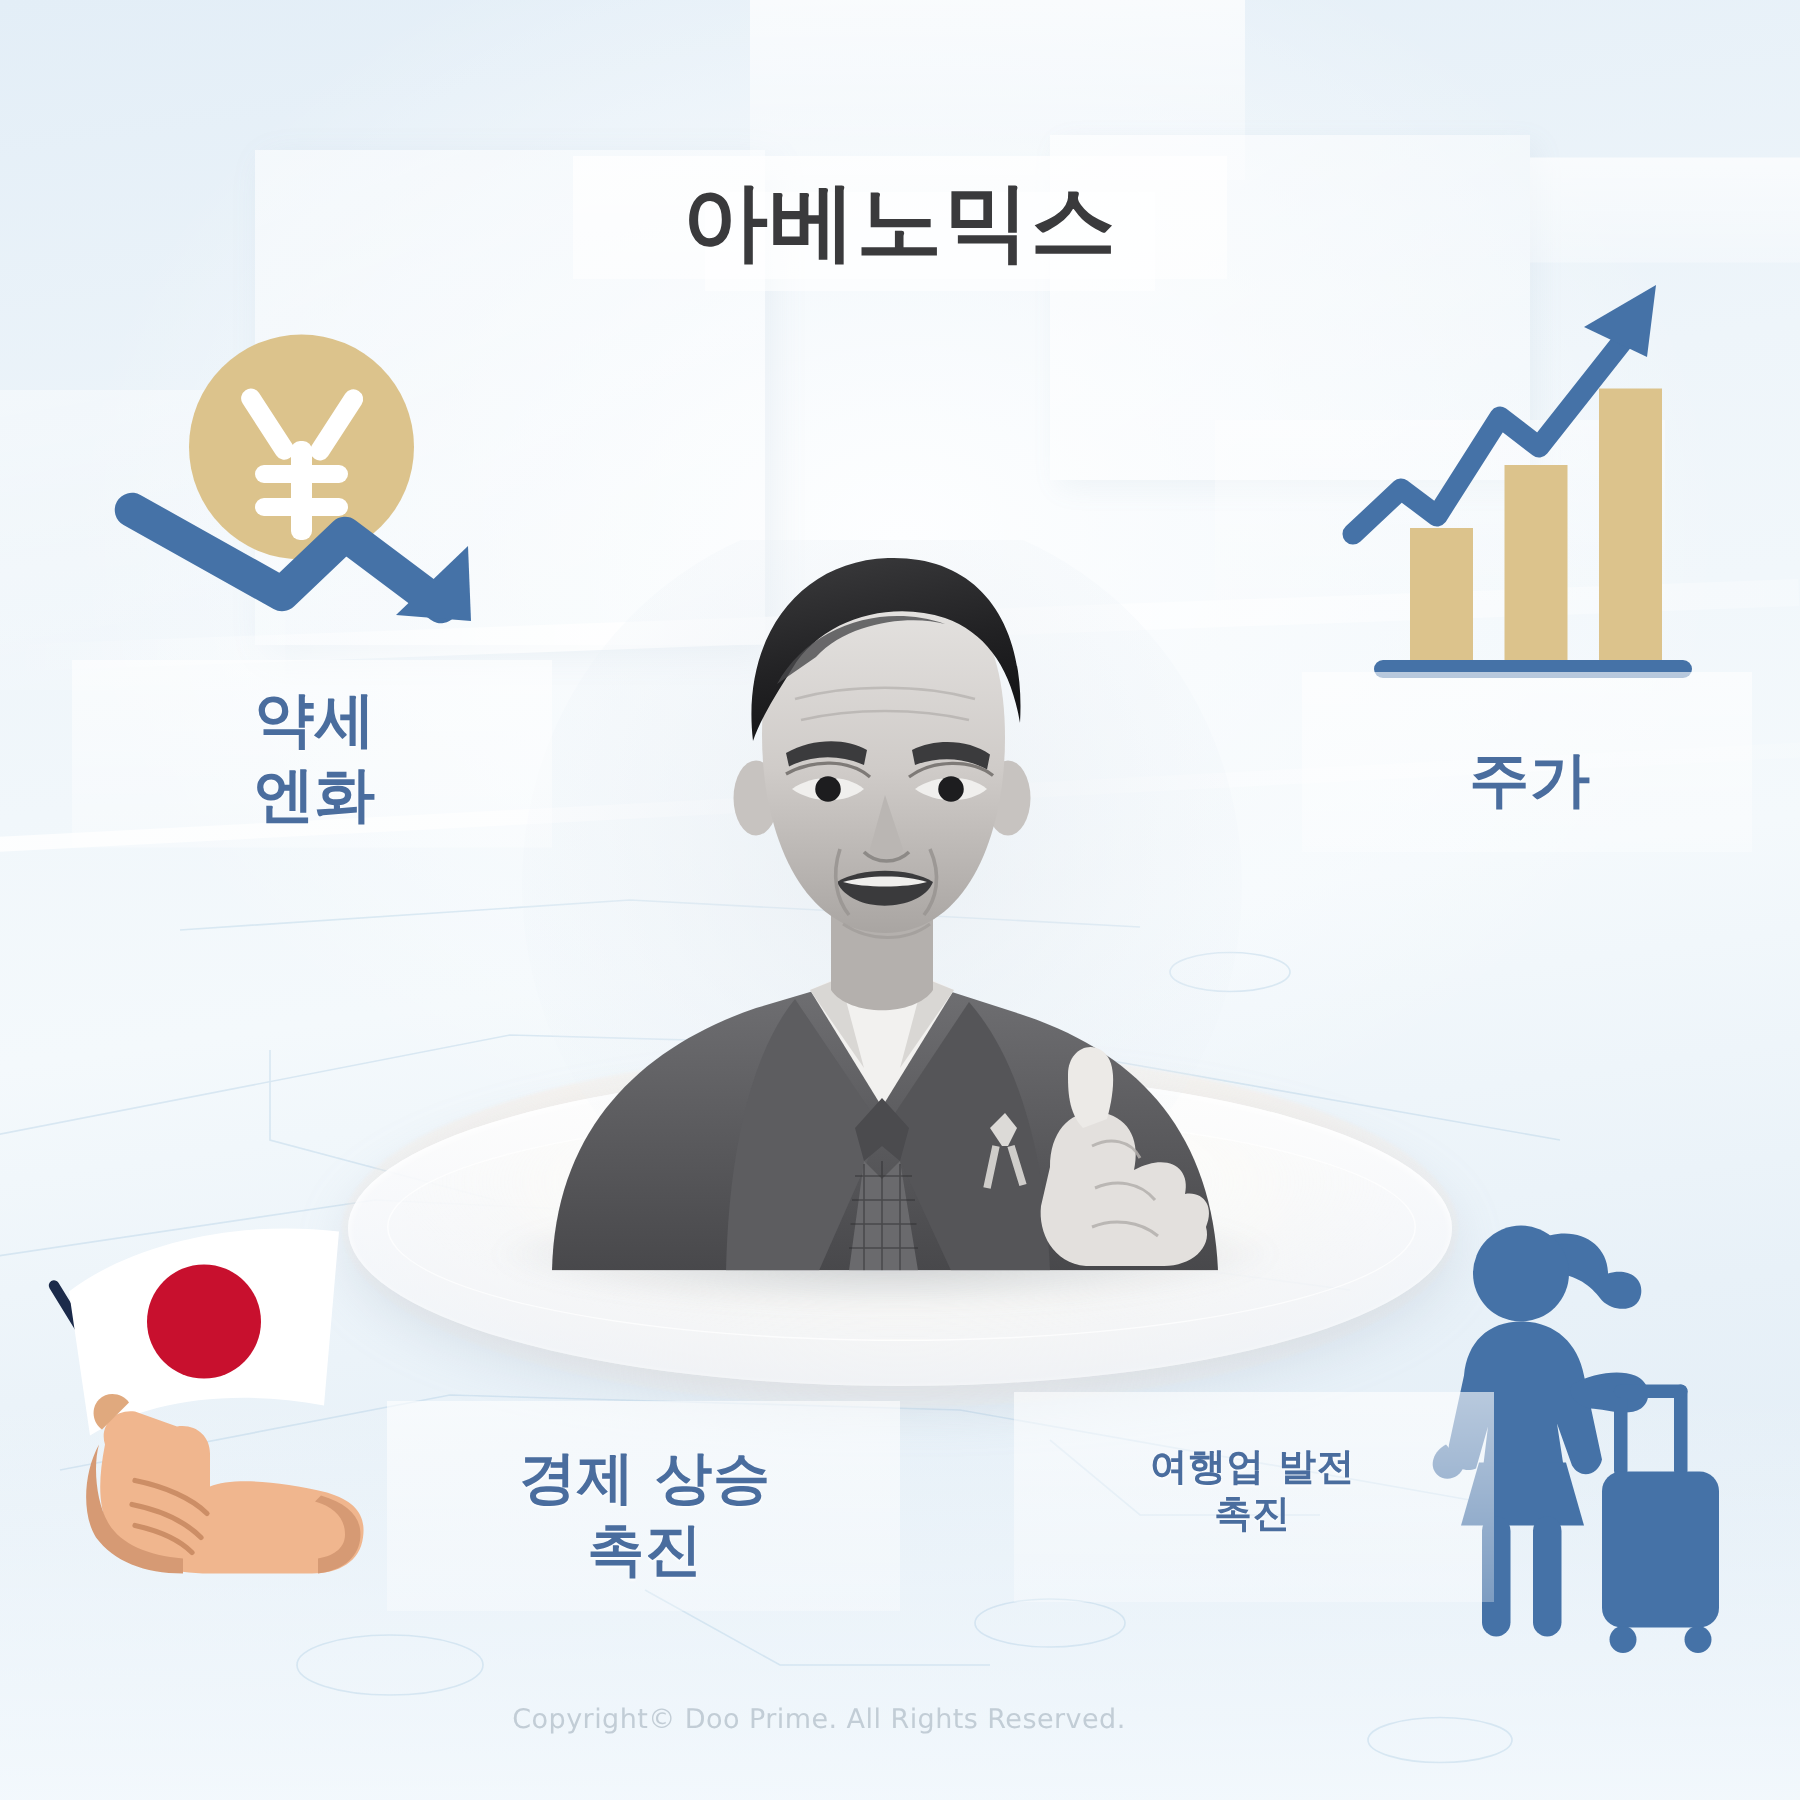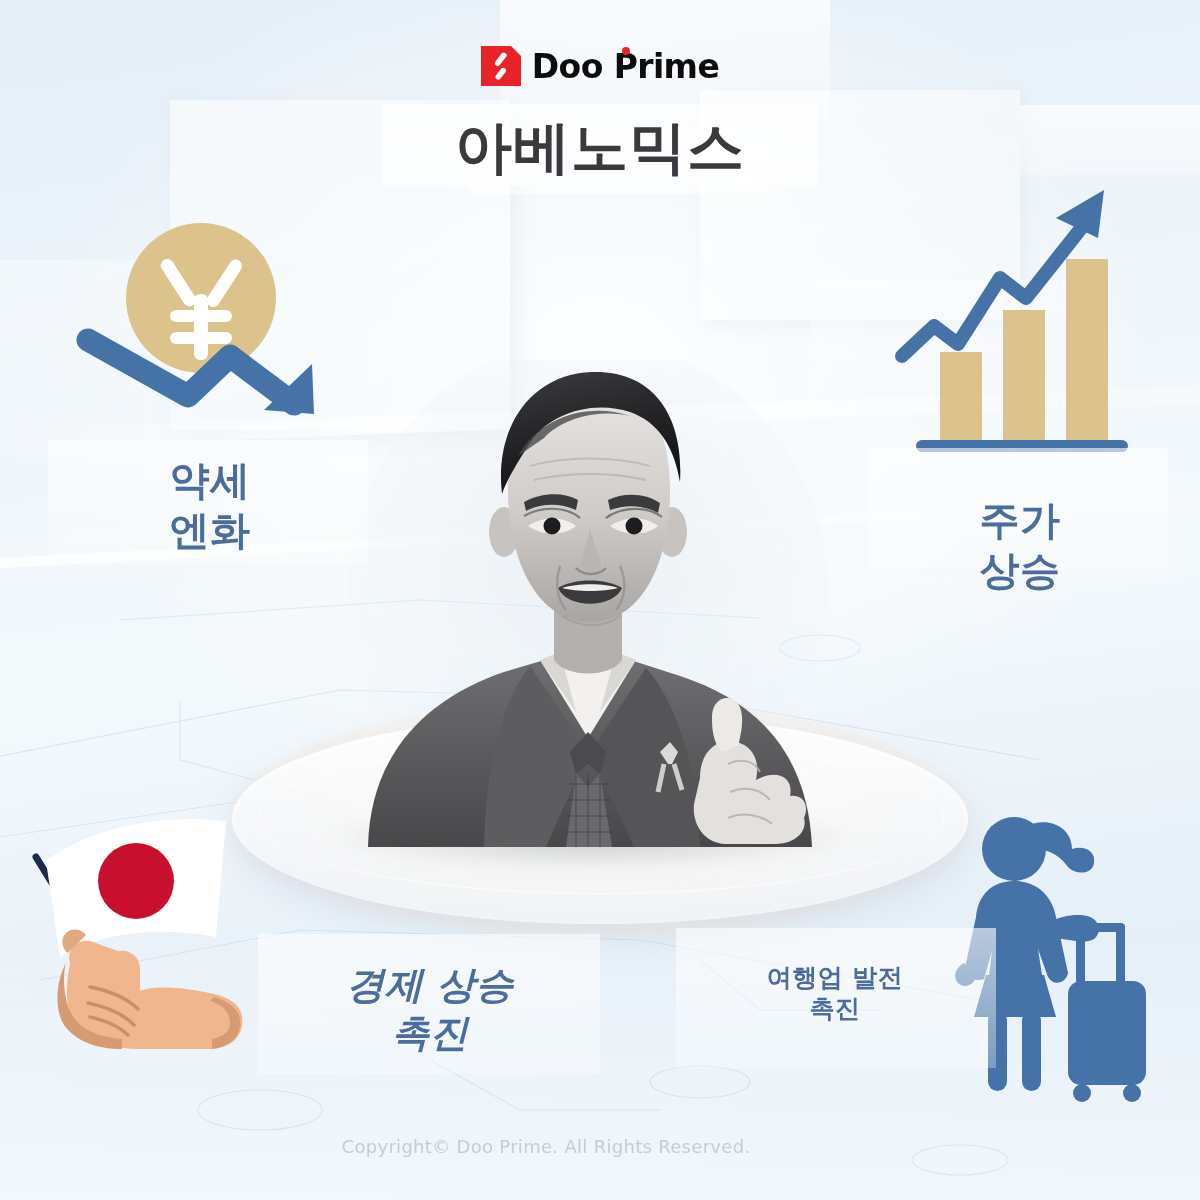--- a/index.html
+++ b/index.html
@@ -93,21 +93,21 @@
 
   .cap{
     position:absolute;text-align:center;
     color:#4A6D9E;font-weight:bold;
     font-family:"DejaVu Sans","Liberation Sans",sans-serif;
     line-height:1.25;letter-spacing:.5px;
     text-shadow:0 1px 2px rgba(255,255,255,.9);
   }
   .cap-yen  {left:60px; top:455px; width:300px; font-size:40px;}
   .cap-stock{left:880px;top:455px; width:280px; font-size:40px;margin-top:40px;}
-  .cap-econ {left:260px;top:962px; width:340px; font-size:38px;font-style:italic;}
+  .cap-econ {left:260px;top:962px; width:340px; font-size:38px;}
   .cap-trav {left:675px;top:962px; width:320px; font-size:25px;}
 
   
   .podium-glow{
     position:absolute;left:228px;top:700px;width:744px;height:238px;
     border-radius:50%;
     background:
       radial-gradient(ellipse at 50% 45%, rgba(255,250,235,.95) 0%, rgba(253,245,232,.75) 38%, rgba(250,238,228,.45) 62%, rgba(245,240,245,.0) 80%);
     filter:blur(1px);
   }
@@ -167,31 +167,20 @@
       <ellipse cx="260" cy="1110" rx="62" ry="20"></ellipse>
       <ellipse cx="700" cy="1082" rx="50" ry="16"></ellipse>
       <ellipse cx="960" cy="1160" rx="48" ry="15"></ellipse>
       <ellipse cx="820" cy="648" rx="40" ry="13"></ellipse>
       <path d="M180 700 L180 760 L330 800"></path>
       <path d="M700 960 L760 1010 L880 1010"></path>
       <path d="M430 1060 L520 1110 L660 1110"></path>
     </g>
   </svg>
 
-  <div class="logo-row">
-    <svg class="logo-mark" viewBox="0 0 40 40">
-      <path d="M0 0 H30 L40 10 V40 H0 Z" fill="#E8232A"></path>
-      <rect x="17" y="5.5" width="5.6" height="15.5" rx="2.8" fill="#ffffff" transform="rotate(38 19.8 13.2)"></rect>
-      <rect x="17" y="21" width="5.6" height="13.5" rx="2.8" fill="#ffffff" transform="rotate(38 19.8 27.7)"></rect>
-    </svg>
-    <div class="logo-text">
-      <span class="logo-dot"></span>
-      <span>Doo Prime</span>
-    </div>
-  </div>
 
   <div class="title-plate"></div>
   <div class="title-plate2"></div>
   <div class="page-title">아베노믹스</div>
 
   <div class="podium-glow"></div>
   <div class="podium"></div>
   <div class="podium-ring"></div>
   <div class="portrait-shadow"></div>
 
@@ -387,21 +376,20 @@
   <div class="label-plate lp-b1"></div>
   <div class="label-plate lp-b2"></div>
 
   <div class="cap cap-yen">
     <div>약세</div>
     <div>엔화</div>
   </div>
 
   <div class="cap cap-stock">
     <div>주가</div>
-    <div>상승</div>
   </div>
 
   <div class="cap cap-econ">
     <div>경제 상승</div>
     <div>촉진</div>
   </div>
 
   <div class="cap cap-trav">
     <div>여행업 발전</div>
     <div>촉진</div>

